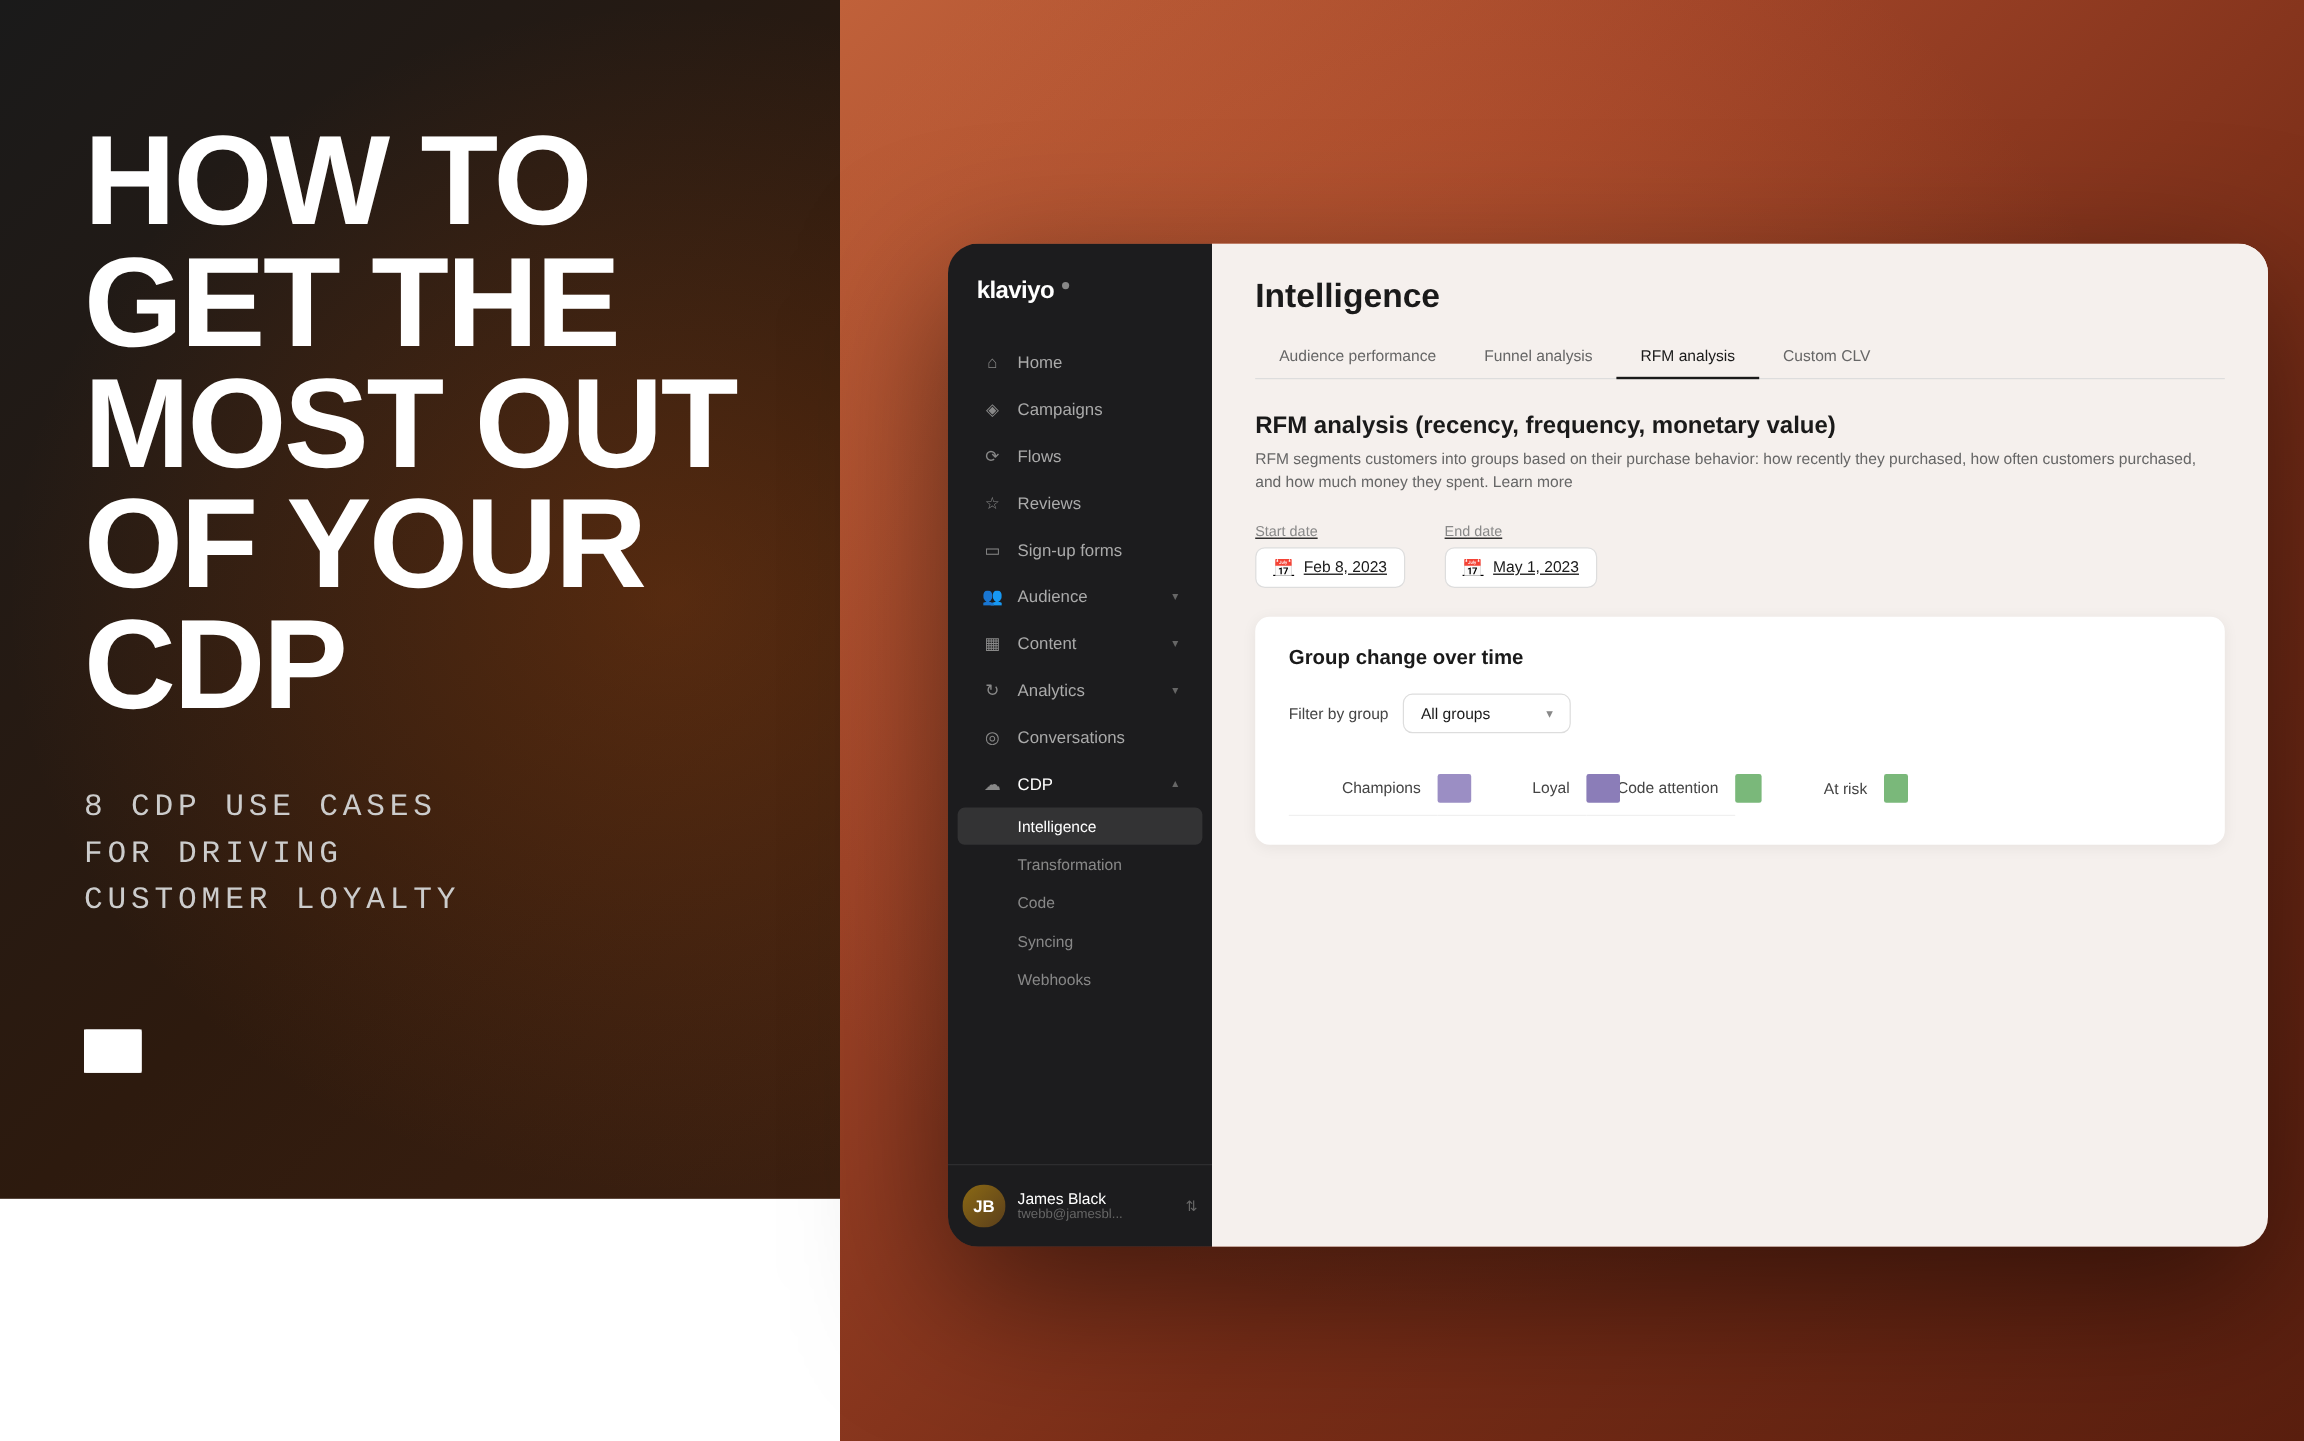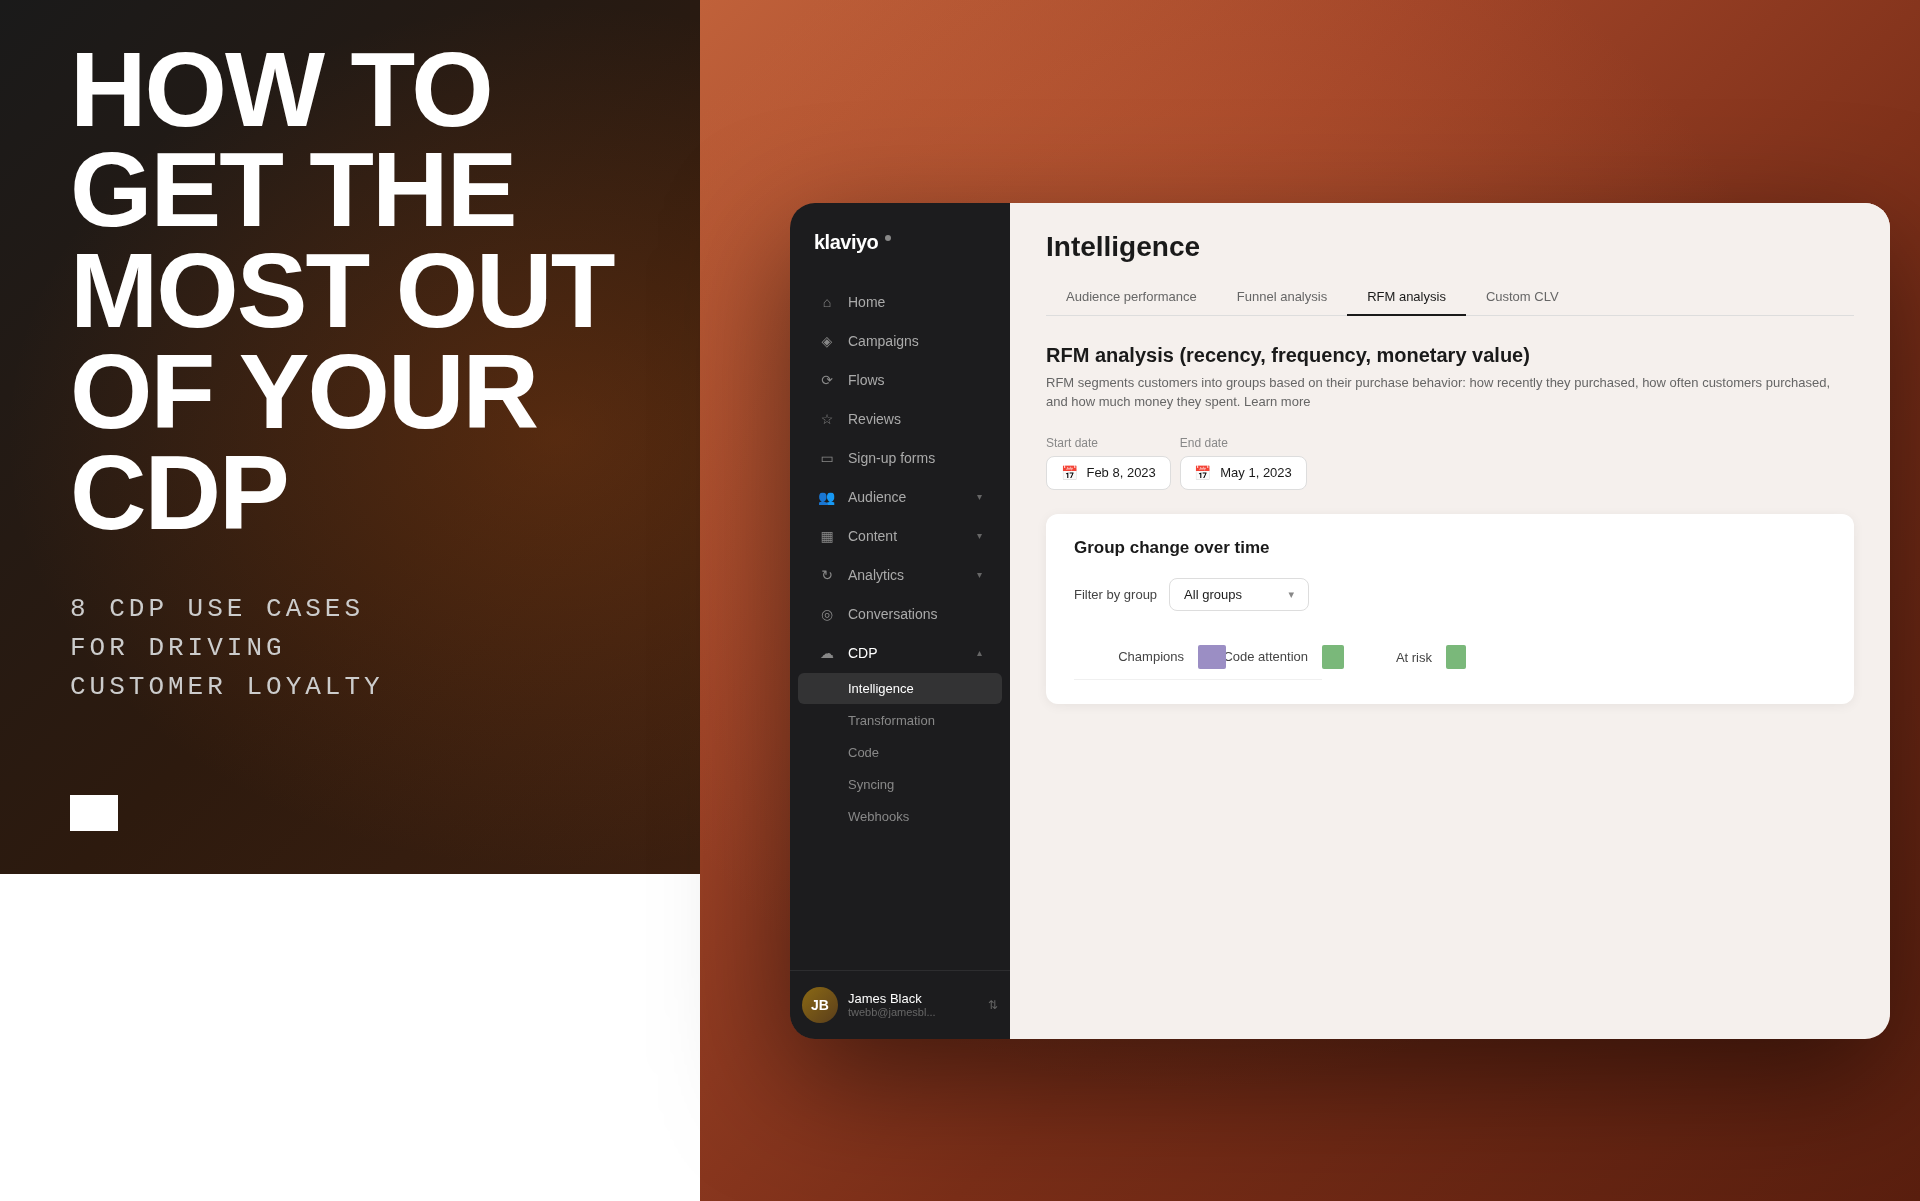--- a/index.html
+++ b/index.html
@@ -8,21 +8,21 @@
       width: 1920px;
       height: 1201px;
       overflow: hidden;
       font-family: -apple-system, BlinkMacSystemFont, 'Segoe UI', sans-serif;
       display: flex;
     }
 
     
     .left-panel {
       width: 700px;
-      height: 874px;
+      height: 999px;
       background: linear-gradient(135deg, #1a1a1a 0%, #2d1a0e 60%, #3d2010 100%);
       position: relative;
       display: flex;
       flex-direction: column;
       justify-content: center;
       padding: 80px 70px;
     }
 
     .left-panel::after {
       content: '';
@@ -324,22 +324,23 @@
     }
 
     .rfm-desc {
       font-size: 13px;
       color: #666;
       line-height: 1.5;
     }
 
     .date-row {
       display: flex;
-      gap: 9px;
+      gap: 33px;
       margin-bottom: 24px;
+      text-decoration: underline;
     }
 
     .date-field {
       display: flex;
       flex-direction: column;
       gap: 6px;
     }
 
     .date-label {
       font-size: 12px;
@@ -620,20 +621,30 @@
               <span class="rfm-label">Champions</span>
               <div class="rfm-bar-container">
                 <div class="rfm-bar" style="width: 28px; background: #9b8ec4; z-index: 2;"></div>
                 <svg style="position:absolute; left:0; top:0; width:100%; height:100%; pointer-events:none;" viewBox="0 0 800 24" preserveAspectRatio="none">
                   <path d="M28,0 C200,0 400,8 800,4 L800,24 C400,20 200,12 28,24 Z" fill="rgba(155,142,196,0.2)"></path>
                   <path d="M28,4 C200,4 400,10 800,6 L800,18 C400,16 200,10 28,20 Z" fill="rgba(155,142,196,0.15)"></path>
                 </svg>
               </div>
             </div>
 
+            <div class="rfm-row">
+              <span class="rfm-label">Loyal</span>
+              <div class="rfm-bar-container">
+                <div class="rfm-bar" style="width: 28px; background: #8b7db8; z-index: 2;"></div>
+                <svg style="position:absolute; left:0; top:0; width:100%; height:100%; pointer-events:none;" viewBox="0 0 800 24" preserveAspectRatio="none">
+                  <path d="M28,0 C200,2 400,10 800,6 L800,24 C400,18 200,14 28,24 Z" fill="rgba(139,125,184,0.2)"></path>
+                  <path d="M28,4 C200,6 400,12 800,8 L800,16 C400,14 200,10 28,20 Z" fill="rgba(139,125,184,0.12)"></path>
+                </svg>
+              </div>
+            </div>
 
 
             <div class="rfm-row">
               <span class="rfm-label">Code attention</span>
               <div class="rfm-bar-container">
                 <div class="rfm-bar" style="width: 22px; background: #7ab87a; z-index: 2;"></div>
                 <svg style="position:absolute; left:0; top:0; width:100%; height:100%; pointer-events:none;" viewBox="0 0 800 24" preserveAspectRatio="none">
                   <path d="M22,0 C200,2 400,12 800,10 L800,24 C400,22 200,14 22,24 Z" fill="rgba(122,184,122,0.15)"></path>
                 </svg>
               </div>

